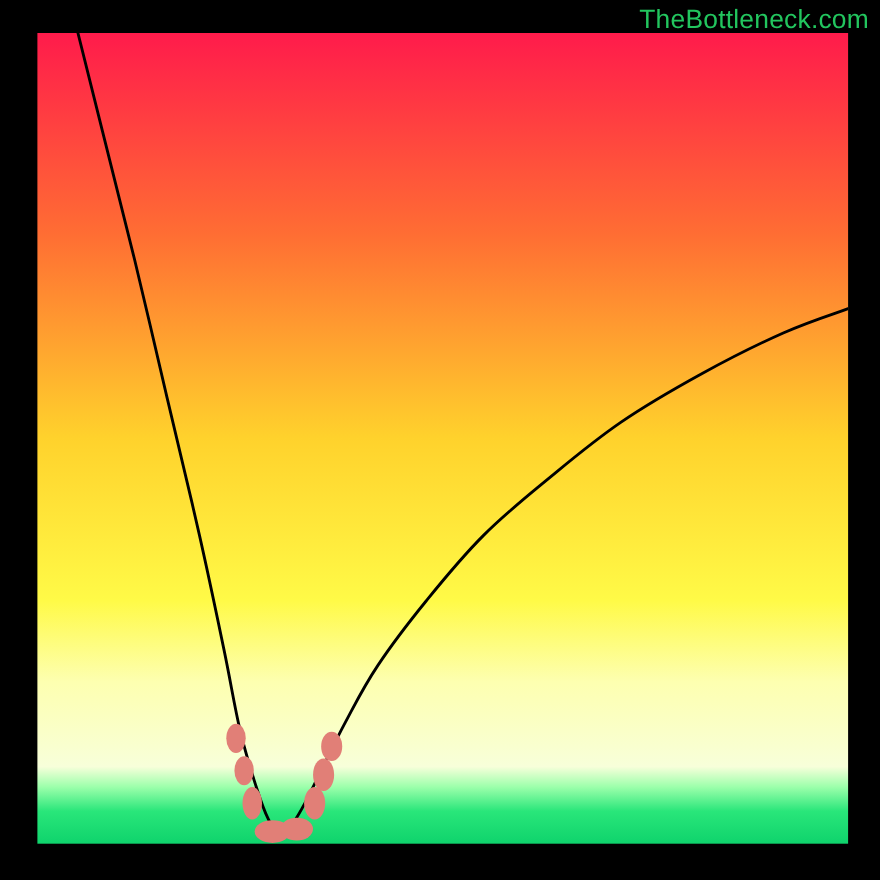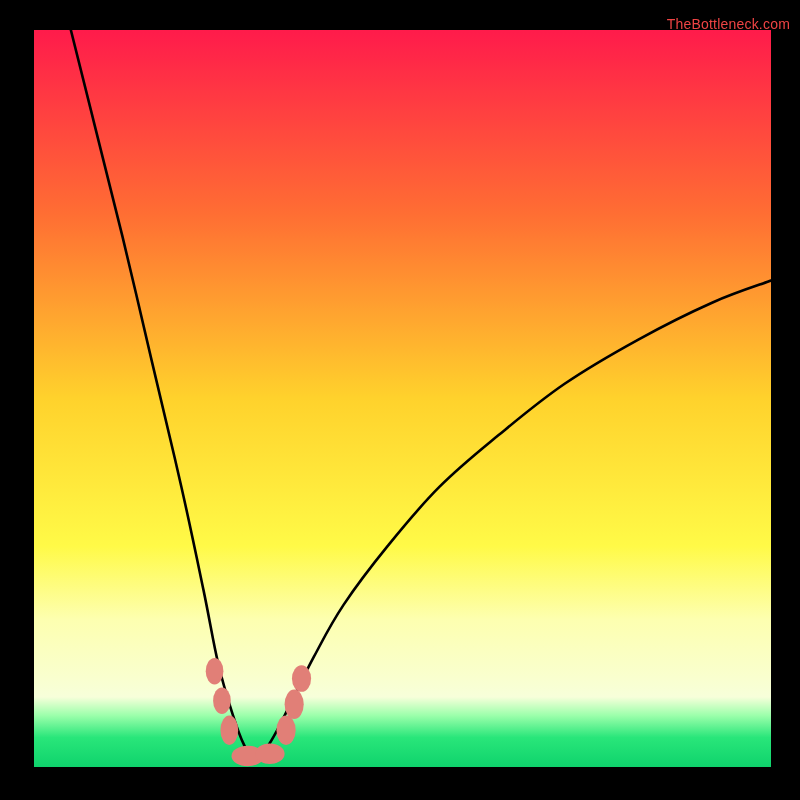--- a/index.html
+++ b/index.html
@@ -12,24 +12,24 @@
     font-family: Arial, Helvetica, sans-serif;
   }
   .frame {
     position: relative;
     width: 800px;
     height: 800px;
     background: #000;
   }
   .watermark {
     position: absolute;
-    top: 16px;
+    top: 4px;
     right: 10px;
-    color: #ef4444;
-    font-size: 14px;
+    color: #22c55e;
+    font-size: 24px;
     font-weight: 400;
     letter-spacing: 0.2px;
     z-index: 5;
   }
   svg.plot {
     position: absolute;
     top: 0;
     left: 0;
     width: 800px;
     height: 800px;

